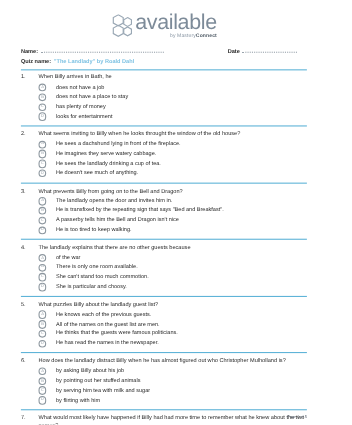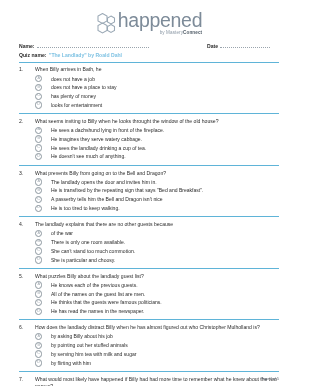--- a/index.html
+++ b/index.html
@@ -178,21 +178,21 @@
         <svg viewBox="0 0 40 42" width="20" height="21" aria-hidden="true">
           <g fill="none" stroke="#9aa8b5" stroke-width="2.1">
             <polygon points="13,1 22,6 22,16 13,21 4,16 4,6"></polygon>
             <polygon points="30,6 37,10 37,18 30,22 23,18 23,10"></polygon>
             <polygon points="13,20 22,25 22,35 13,40 4,35 4,25"></polygon>
             <polygon points="30,23 37,27 37,35 30,39 23,35 23,27"></polygon>
           </g>
         </svg>
       </span>
       <span class="logo-text-wrap">
-        <span class="logo-word">happened</span>
+        <span class="logo-word">available</span>
         <span class="logo-sub"><span>by Mastery</span><b>Connect</b></span>
       </span>
     </div>
   </div>
 
   <div class="id-block">
     <div class="id-row">
       <span class="name-field">
         <span class="id-label">Name:</span>
         <span class="dots"></span>

